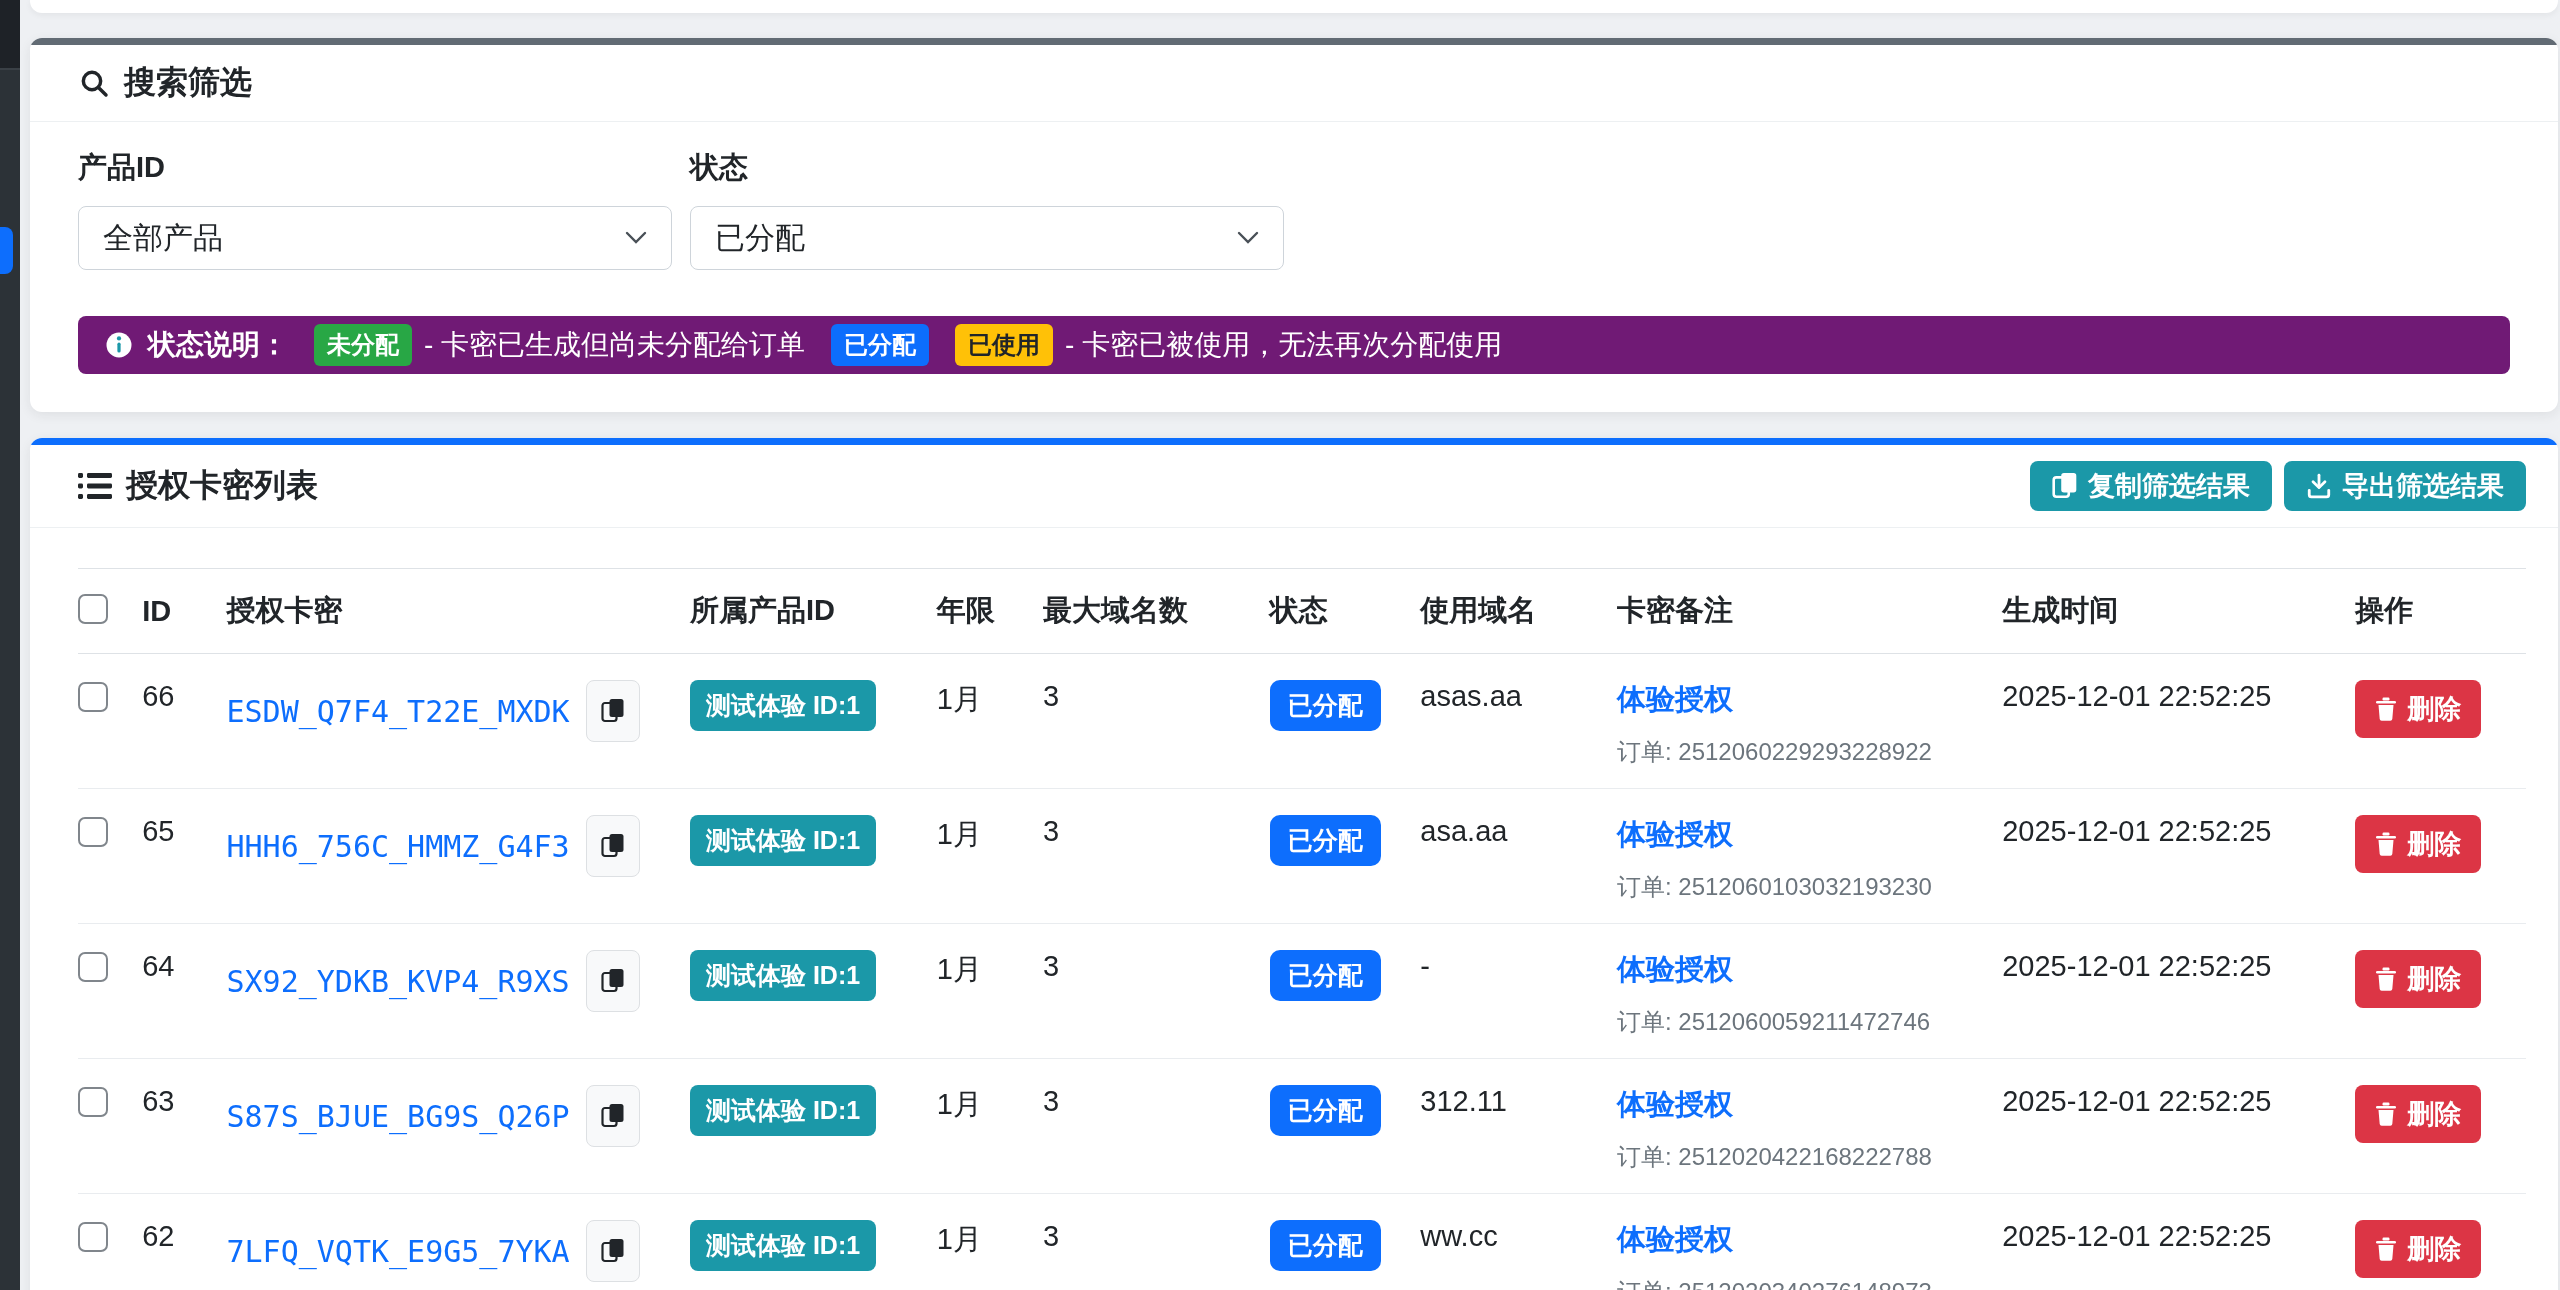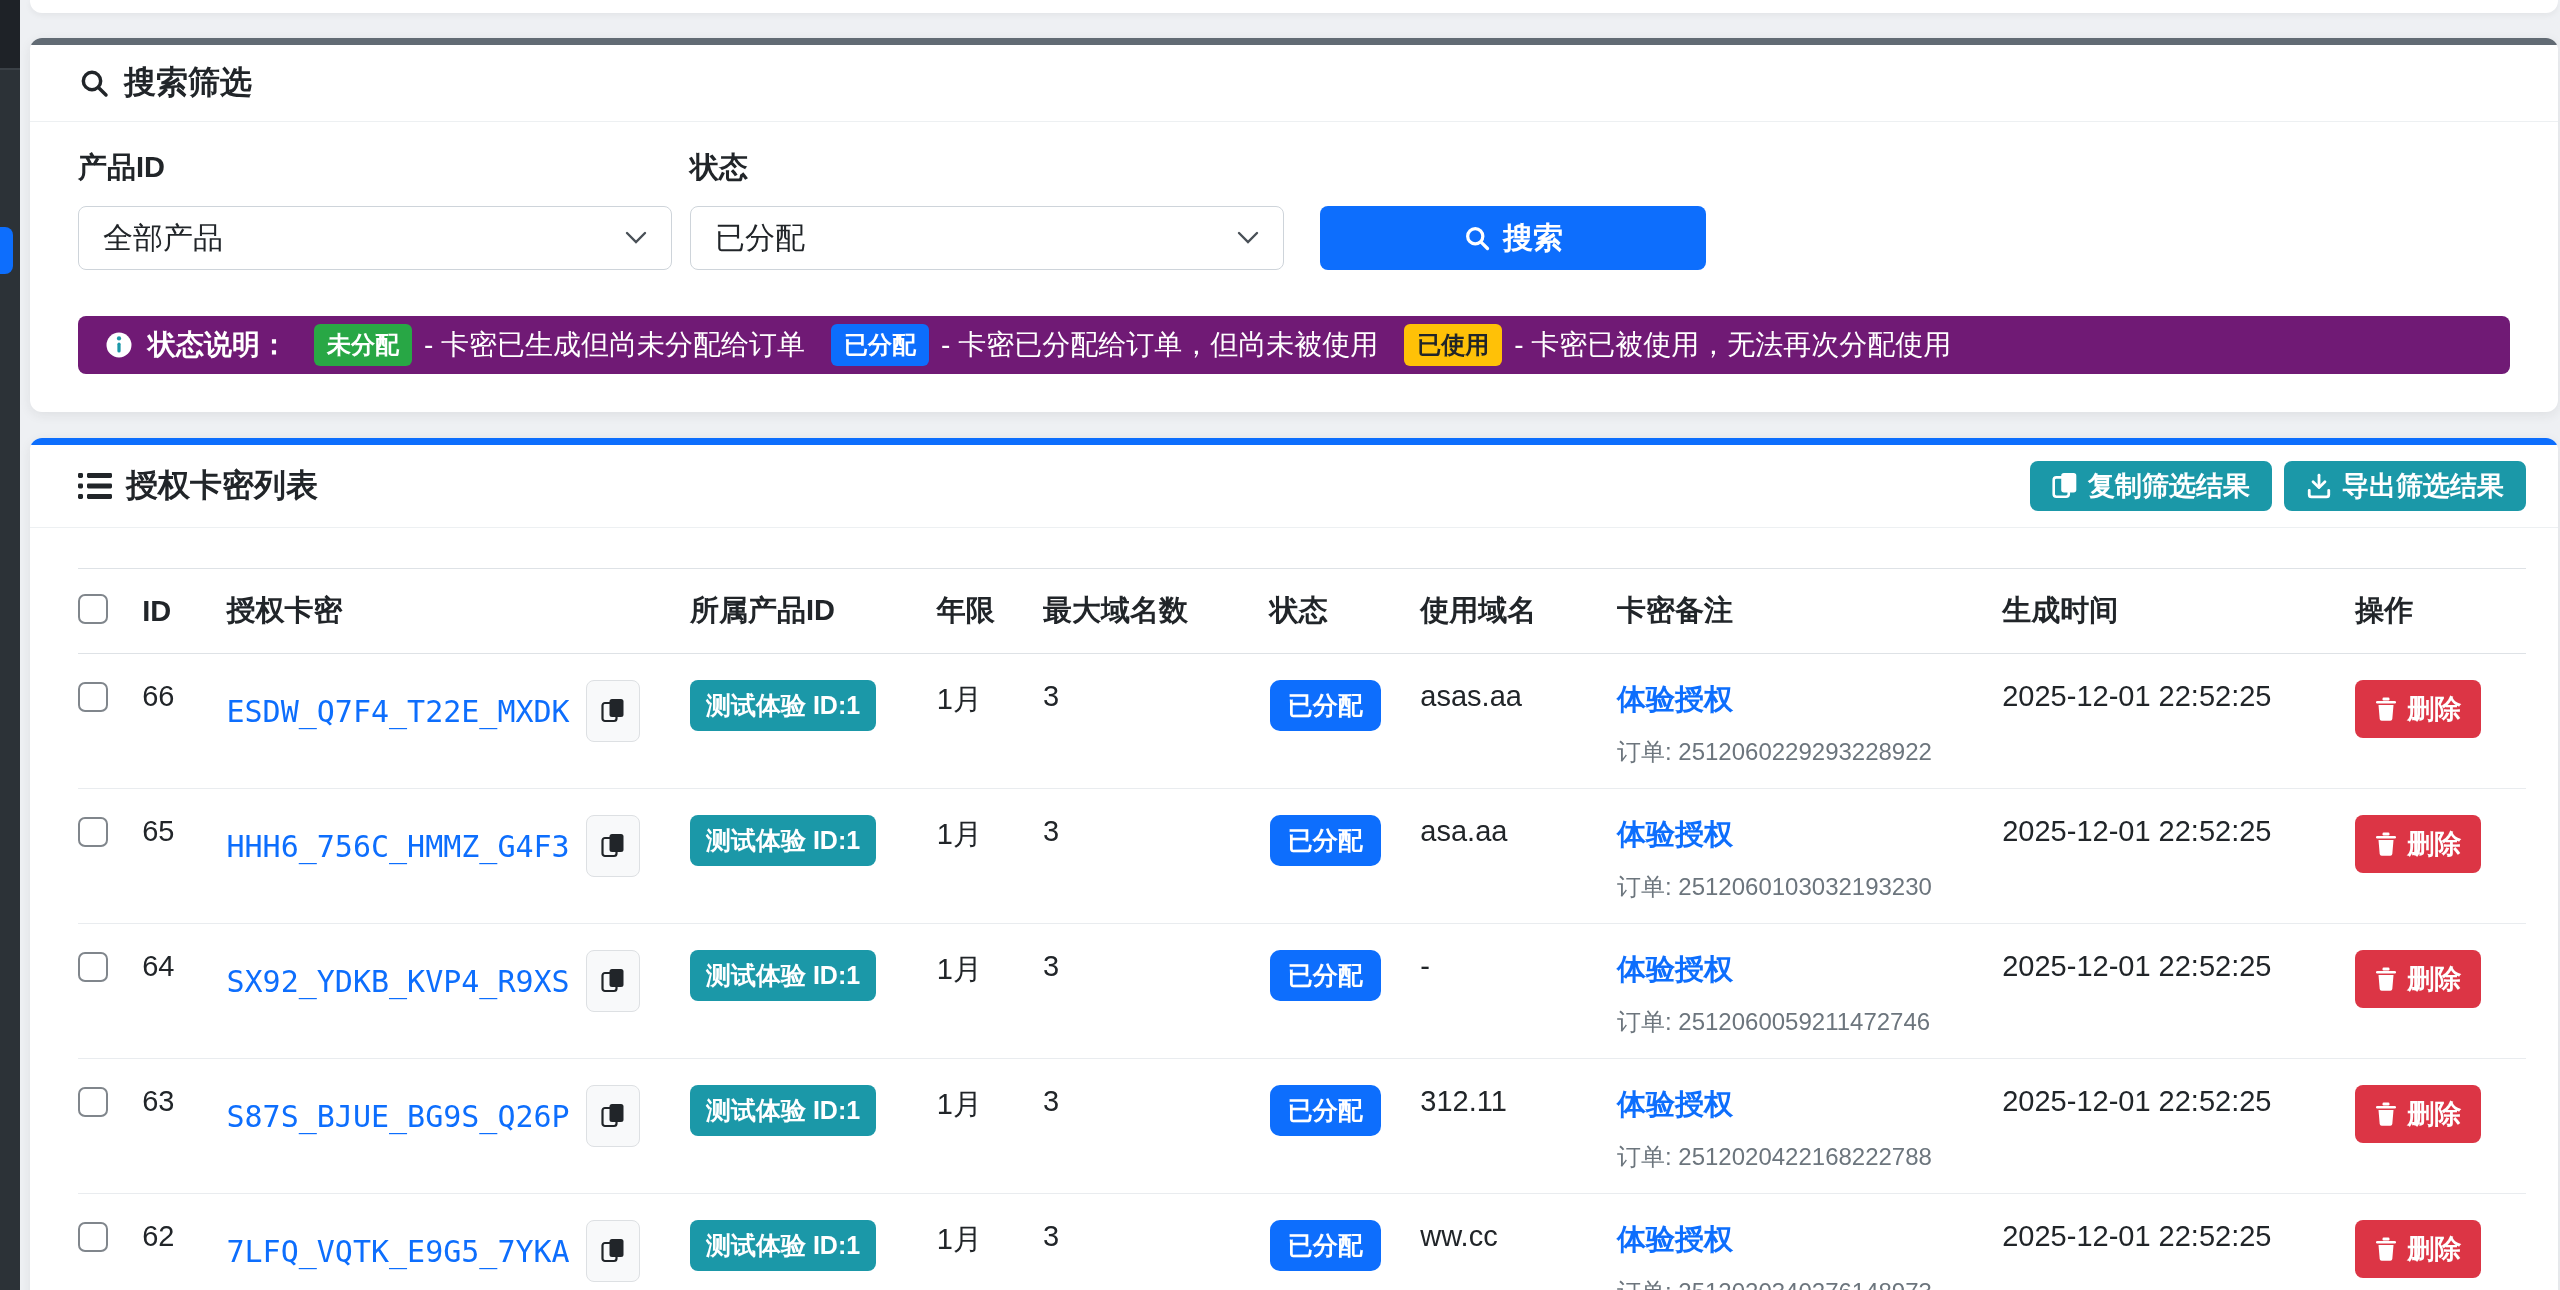--- a/index.html
+++ b/index.html
@@ -138,49 +138,37 @@
           <span>已分配</span>
           <span>
             <svg width="22" height="14" viewBox="0 0 22 14" fill="none" stroke="#495057" stroke-width="2.4" stroke-linecap="round">
                 <polyline points="2,2 11,11 20,2"></polyline>
               </svg>
           </span>
         </div>
       </div>
       <div class="f-col">
       </div>
-      <div class="f-col btn-col">
-        <button class="search-btn">
-          <span>
-            <svg width="28" height="28" viewBox="0 0 24 24" fill="none" stroke="#ffffff" stroke-width="2.8" stroke-linecap="round">
-              <circle cx="10.5" cy="10.5" r="6.5"></circle>
-                <line x1="15.5" y1="15.5" x2="21" y2="21"></line>
-            </svg>
-          </span>
-          <span>搜索</span>
-        </button>
-      </div>
     </div>
 
     <div class="info-bar">
       <span>
         <svg width="30" height="30" viewBox="0 0 24 24">
           <circle cx="12" cy="12" r="10" fill="#ffffff"></circle>
           <rect x="10.7" y="10" width="2.6" height="8" rx="1.3" fill="#1b98a8"></rect>
           <circle cx="12" cy="6.7" r="1.7" fill="#1b98a8"></circle>
         </svg>
       </span>
       <span class="info-label">状态说明：</span>
       <span class="info-item">
         <span class="mini-badge badge-green">未分配</span>
         <span>- 卡密已生成但尚未分配给订单</span>
       </span>
       <span class="info-item">
         <span class="mini-badge badge-blue-sm">已分配</span>
-        <span>- 卡密已分配给订单，但尚未被使用</span>
       </span>
       <span class="info-item">
         <span class="mini-badge badge-amber">已使用</span>
         <span>- 卡密已被使用，无法再次分配使用</span>
       </span>
     </div>
   </div>
 </div>
 
 <div class="card card2">

